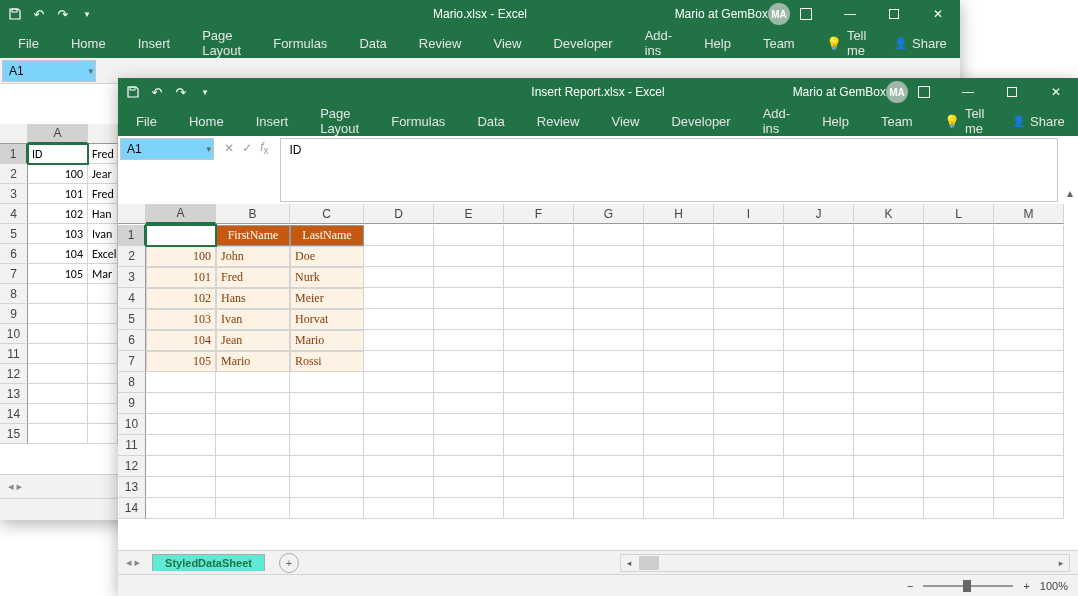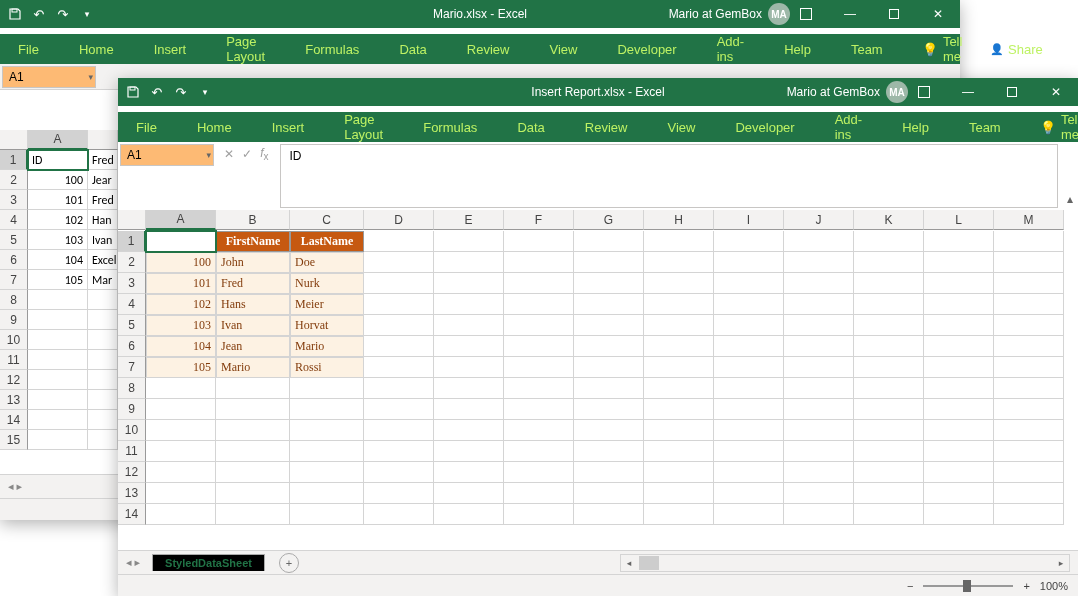--- a/index.html
+++ b/index.html
@@ -2,50 +2,50 @@
 <html><head>
 <meta charset="utf-8">
 <style>
   * { box-sizing: border-box; }
   body { margin: 0; font-family: "Segoe UI", Arial, sans-serif; font-size: 12px; background: #fff; width: 1078px; height: 596px; position: relative; overflow: hidden; }
   .window { position: absolute; background: #fff; box-shadow: 0 4px 16px rgba(0,0,0,0.3); display: flex; flex-direction: column; }
   .titlebar { background: #217346; color: #fff; height: 28px; display: flex; align-items: center; padding: 0 6px; position: relative; }
   .qat { display: flex; align-items: center; gap: 6px; }
   .qat-icon { width: 18px; height: 18px; display: flex; align-items: center; justify-content: center; color: #fff; font-size: 13px; }
   .title-text { position: absolute; left: 50%; transform: translateX(-50%); font-size: 12px; white-space: nowrap; }
-  .title-user { position: absolute; right: 170px; display: flex; align-items: center; gap: 6px; font-size: 12px; }
+  .title-user { position: absolute; right: 170px; display: flex; align-items: center; font-size: 12px; }
   .avatar { width: 22px; height: 22px; border-radius: 50%; background: #9db8a8; color: #fff; display: flex; align-items: center; justify-content: center; font-size: 10px; font-weight: 600; }
   .win-controls { position: absolute; right: 0; display: flex; height: 100%; }
   .win-btn { width: 44px; height: 100%; display: flex; align-items: center; justify-content: center; color: #fff; }
   .ribbon-icon { width: 12px; height: 12px; border: 1px solid #fff; }
-  .menubar { background: #217346; color: #bef264; height: 30px; display: flex; align-items: center; padding: 0 4px; gap: 12px; margin-top: 6px; }
+  .menubar { background: #217346; color: #e5e5e5; height: 30px; display: flex; align-items: center; padding: 0 4px; gap: 4px; }
   .menu-item { padding: 0 14px; height: 100%; display: flex; align-items: center; font-size: 13px; cursor: pointer; }
   .menu-right { margin-left: auto; display: flex; align-items: center; height: 100%; }
   .menu-right .menu-item { gap: 4px; }
   .namebox-row { height: 26px; border-bottom: 1px solid #d4d4d4; display: flex; align-items: center; background: #f3f2f1; }
-  .namebox { width: 94px; height: 22px; background: #fdba74; border: 1px solid #c8c6c4; margin: 0 2px; display: flex; align-items: center; padding: 0 6px; position: relative; }
+  .namebox { width: 94px; height: 22px; background: #7dd3fc; border: 1px solid #c8c6c4; margin: 0 2px; display: flex; align-items: center; padding: 0 6px; position: relative; }
   .namebox .drop { position: absolute; right: 2px; font-size: 9px; color: #666; }
   .fx-group { display: flex; align-items: center; gap: 8px; padding: 0 8px; color: #a0a0a0; }
   .grid-wrap { flex: 1; display: flex; overflow: hidden; position: relative; }
   .select-all { width: 28px; height: 20px; background: #f3f2f1; border-right: 1px solid #d4d4d4; border-bottom: 1px solid #999; }
   .col-head { height: 20px; background: #f3f2f1; border-right: 1px solid #d4d4d4; border-bottom: 1px solid #999; display: flex; align-items: center; justify-content: center; font-size: 12px; color: #444; }
   .col-head.sel { background: #d2d2d2; border-bottom: 2px solid #217346; }
   .row-head { width: 28px; background: #f3f2f1; border-right: 1px solid #999; border-bottom: 1px solid #d4d4d4; display: flex; align-items: center; justify-content: center; font-size: 12px; color: #444; }
   .row-head.sel { background: #d2d2d2; border-right: 2px solid #217346; }
   .cell { border-right: 1px solid #d4d4d4; border-bottom: 1px solid #d4d4d4; padding: 0 4px; display: flex; align-items: center; overflow: hidden; white-space: nowrap; font-family: Calibri, Arial, sans-serif; }
   .cell.num { justify-content: flex-end; padding-left: 17px; }
   .cell.sel { outline: 2px solid #217346; outline-offset: -1px; z-index: 2; position: relative; background: #fff; }
   .sheet-tabs { height: 24px; background: #f3f2f1; border-top: 1px solid #d4d4d4; display: flex; align-items: center; padding: 0 8px; gap: 4px; font-size: 11px; }
-  .sheet-tab { padding: 2px 12px; background: #000000; border: 1px solid #aaa; border-bottom: none; font-weight: 600; color: #217346; }
+  .sheet-tab { padding: 2px 12px; background: #5eead4; border: 1px solid #aaa; border-bottom: none; font-weight: 600; color: #217346; }
   .sheet-nav { display: flex; gap: 4px; color: #888; margin-right: 8px; }
   .status-bar { height: 22px; background: #f3f2f1; border-top: 1px solid #d4d4d4; display: flex; align-items: center; justify-content: flex-end; padding: 0 10px; font-size: 11px; color: #444; gap: 10px; }
   .zoom-slider { width: 90px; height: 2px; background: #999; position: relative; }
   .zoom-thumb { position: absolute; width: 8px; height: 12px; background: #666; top: -5px; left: 40px; }
   
-  .hdr-cell { background: #c65911; color: #fff; font-family: Georgia, "Times New Roman", serif; font-weight: bold; justify-content: center; border: 1px solid #999;}
+  .hdr-cell { background: #c65911; color: #fff; font-family: Georgia, "Times New Roman", serif; font-weight: normal; justify-content: center; border: 1px solid #999;}
   .data-cell { background: #fdf2e3; color: #833c0c; font-family: Georgia, "Times New Roman", serif; border: 1px solid #d4d4d4;}
   .data-cell.num { justify-content: flex-end; }
   .scroll-h { height: 18px; background: #f3f2f1; display: flex; align-items: center; position: absolute; bottom: 0; right: 0; border: 1px solid #d4d4d4;}
   .scroll-h .thumb { height: 14px; background: #cdcdcd; }
   .scroll-h .arrow { width: 16px; text-align: center; color: #666; font-size: 9px;}
   .formula-region { display: flex; flex-direction: column; }
   .fx-big { height: 64px; background: #fff; border: 1px solid #c8c6c4; padding: 4px 8px; margin: 2px 4px; }
   svg { display: block; }
 </style>
 </head>

